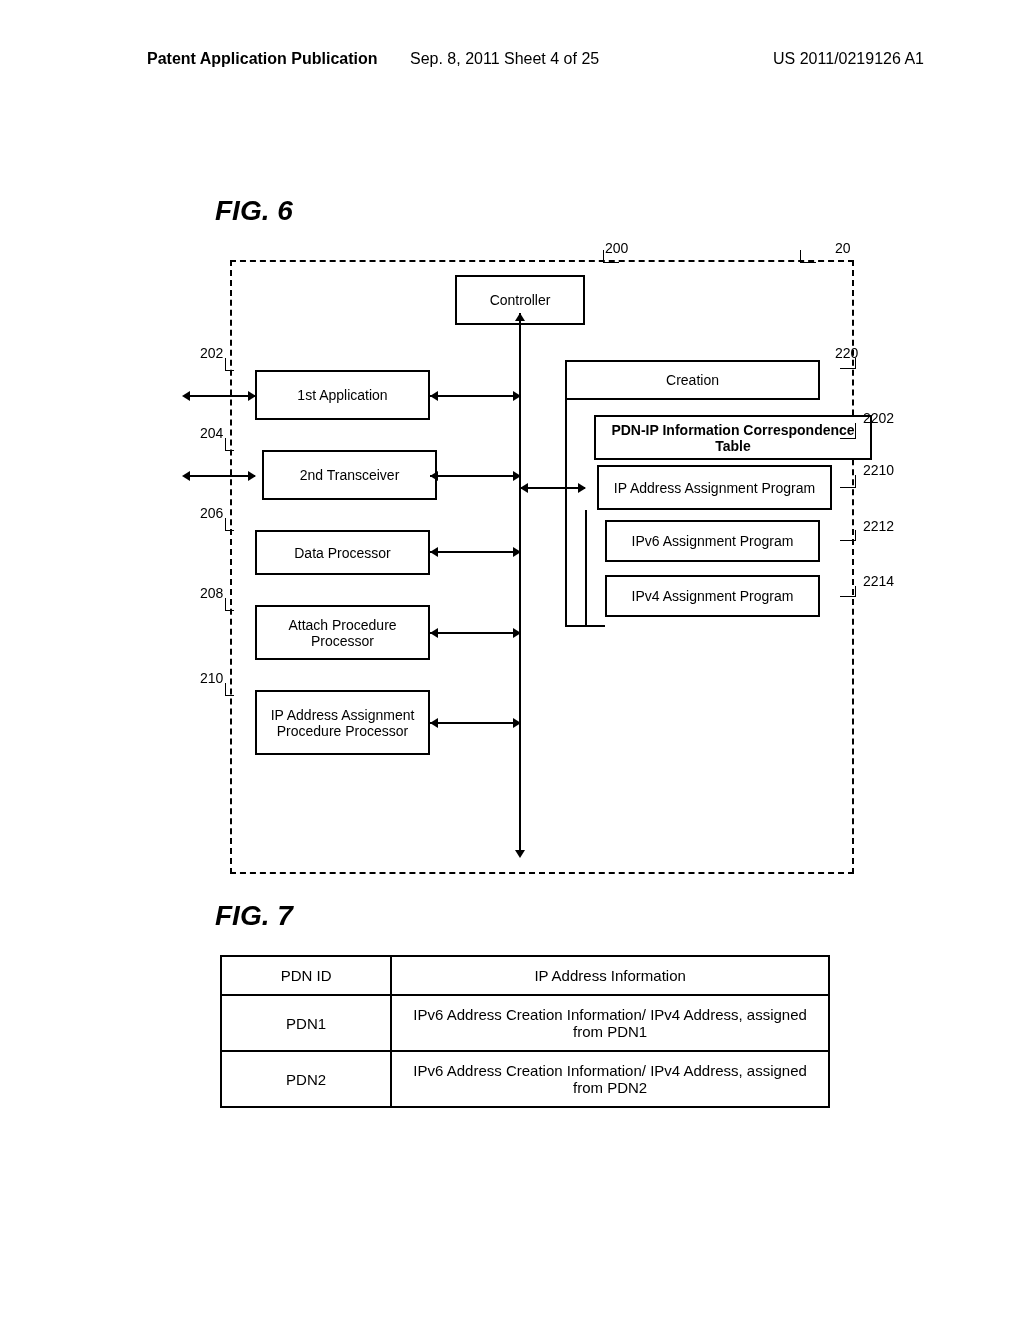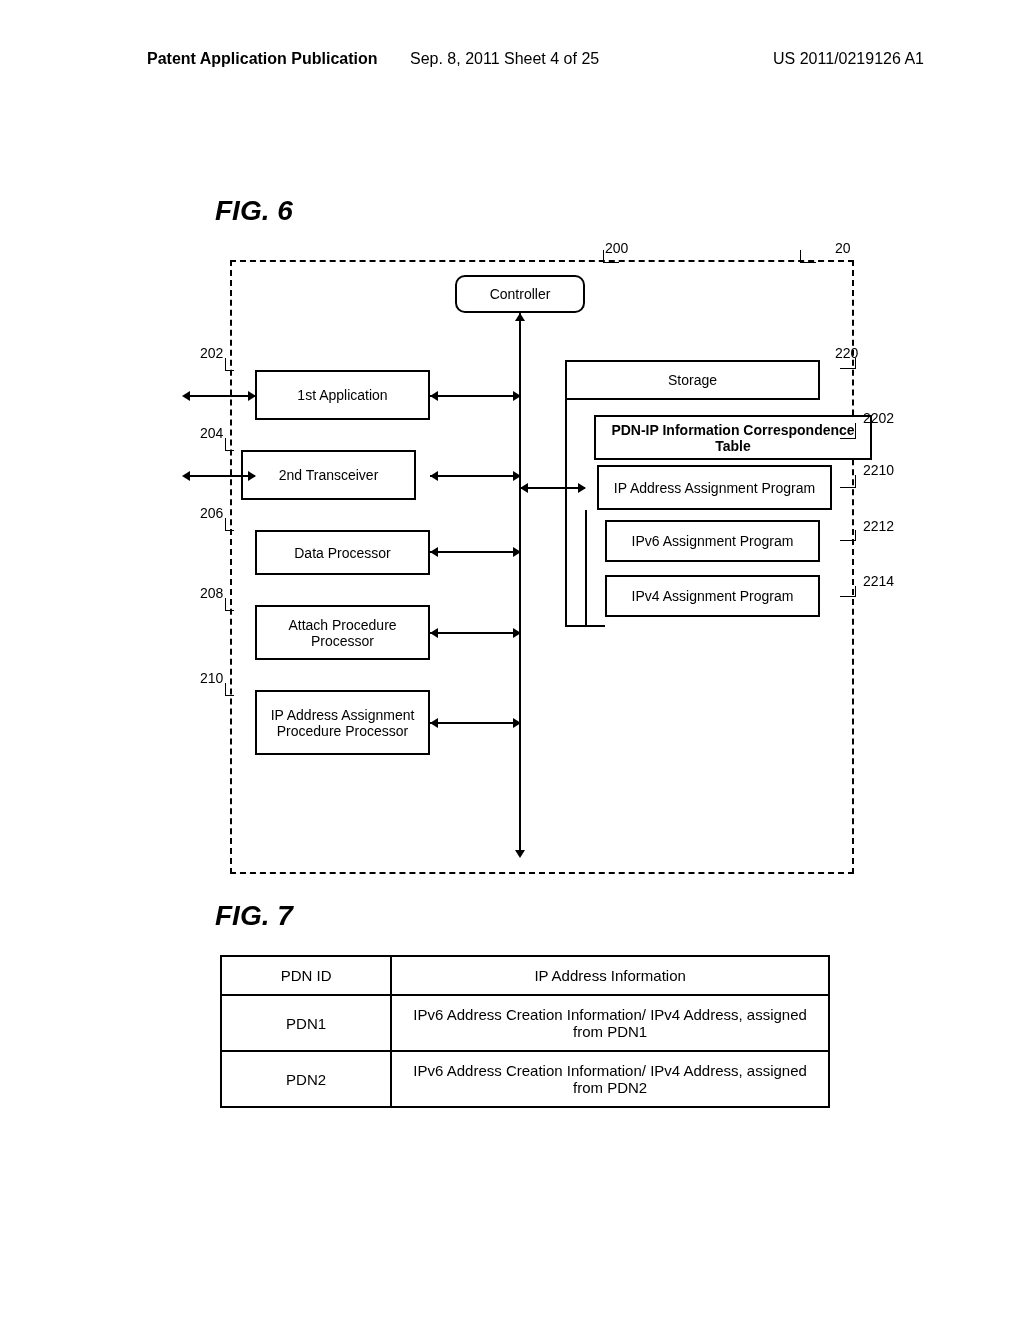--- a/index.html
+++ b/index.html
@@ -174,46 +174,46 @@
 <div class="fig6-label">FIG. 6</div>
 
 <div class="diagram-container">
   <div class="dashed-box"></div>
 
   <span class="label-ref" style="top: 0px; left: 375px;">200</span>
   <span class="label-ref" style="top: 0px; left: 575px; margin-left: 30px;">20</span>
   <div style="position:absolute; top:10px; left:373px; width:15px; height:12px; border-left:1px solid black; border-bottom:1px solid black;"></div>
   <div style="position:absolute; top:10px; left:570px; width:15px; height:12px; border-left:1px solid black; border-bottom:1px solid black;"></div>
 
-  <div class="block" style="top: 35px; left: 225px; width: 130px; height: 38px; border-radius: 10px;">
+  <div class="block" style="top: 35px; left: 225px; width: 130px; height: 50px;">
     <span>Controller</span>
   </div>
 
   <div class="block" style="top: 130px; left: 25px; width: 175px; height: 50px;">
     <span>1st Application</span>
   </div>
 
-  <div class="block" style="top: 210px; left: 11px; width: 175px; height: 50px;">
+  <div class="block" style="top: 210px; left: 32px; width: 175px; height: 50px;">
     <span>2nd Transceiver</span>
   </div>
 
   <div class="block" style="top: 290px; left: 25px; width: 175px; height: 45px;">
     <span>Data Processor</span>
   </div>
 
   <div class="block" style="top: 365px; left: 25px; width: 175px; height: 55px;">
     <span>Attach Procedure Processor</span>
   </div>
 
   <div class="block" style="top: 450px; left: 25px; width: 175px; height: 65px;">
     <span>IP Address Assignment Procedure Processor</span>
   </div>
 
   <div class="block" style="top: 120px; left: 335px; width: 255px; height: 40px; border:2px solid black;">
-    <span>Storage</span>
+    <span>Creation</span>
   </div>
 
   <div class="block" style="top: 175px; left: 364px; width: 278px; height: 45px; font-weight: bold;">
     <span>PDN-IP Information Correspondence Table</span>
   </div>
 
   <div class="block" style="top: 225px; left: 355px; width: 235px; height: 45px; margin-left: 12px;">
     <span>IP Address Assignment Program</span>
   </div>
 

